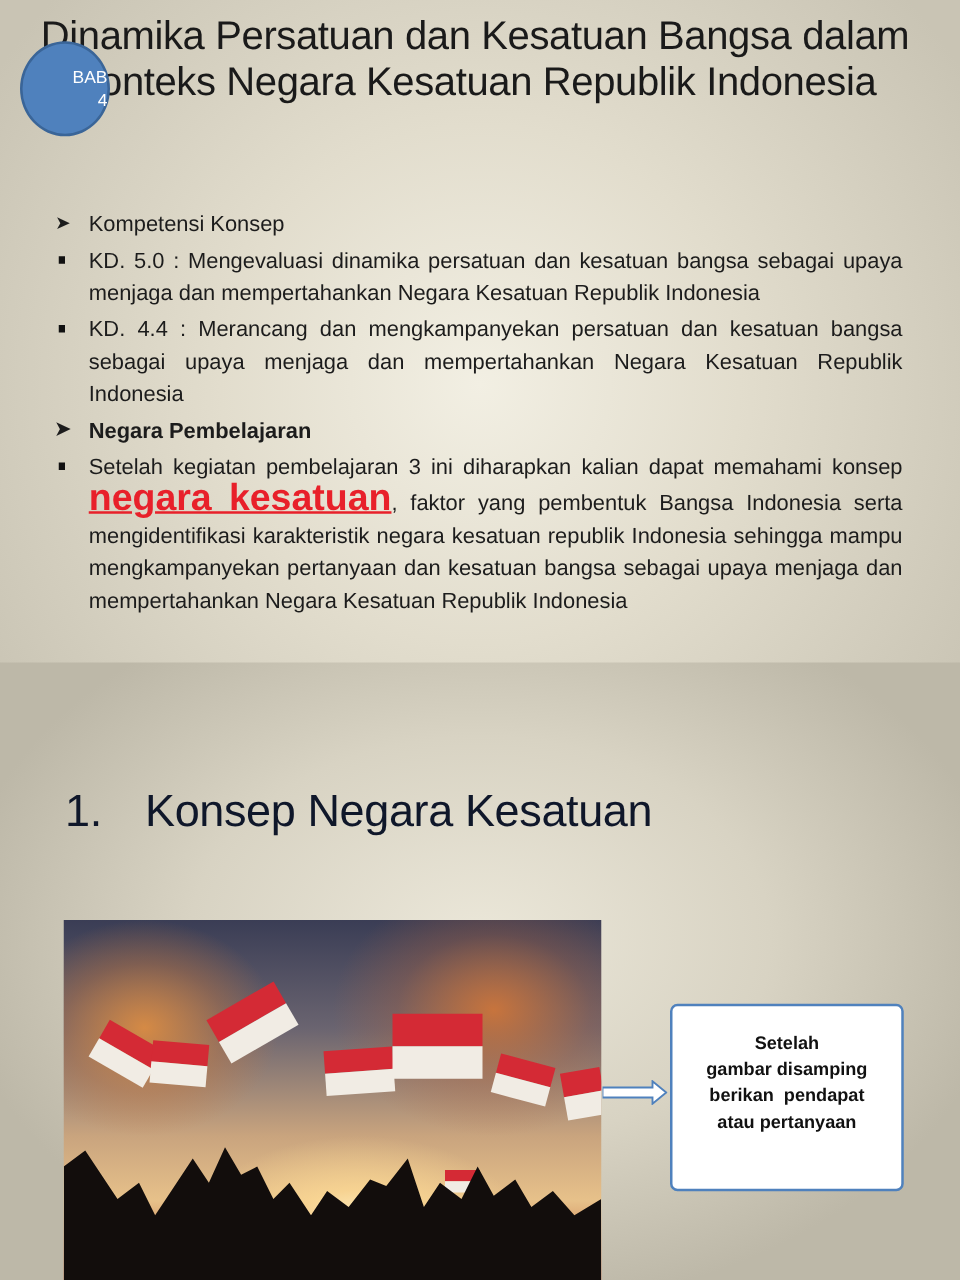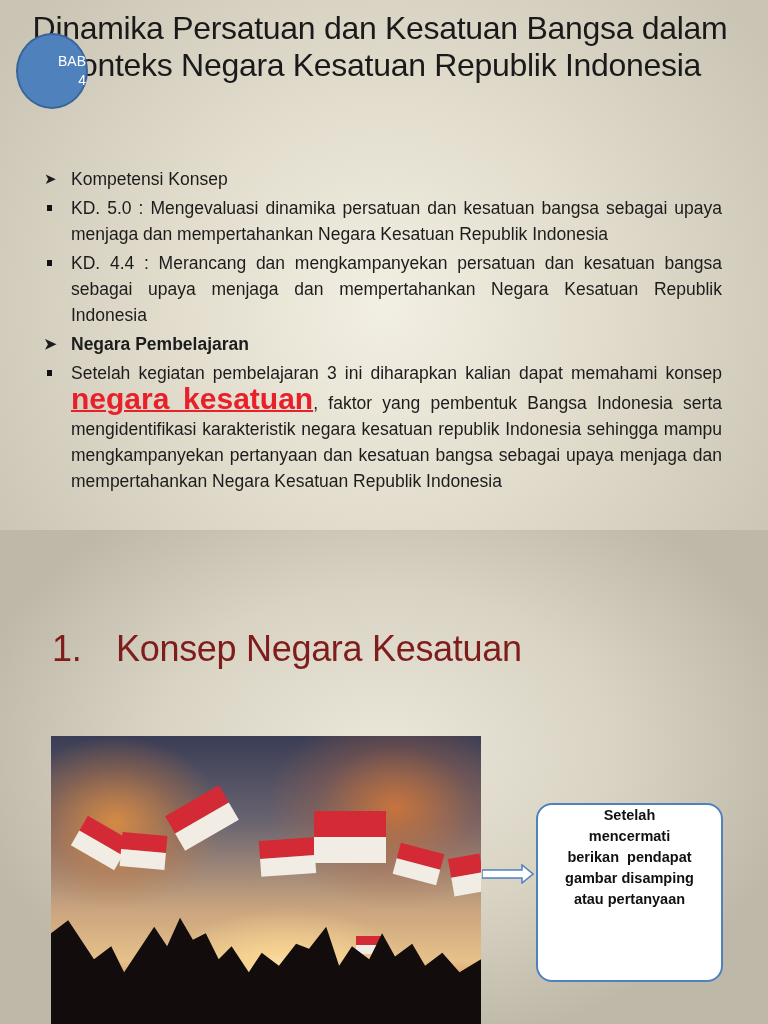--- a/index.html
+++ b/index.html
@@ -26,44 +26,44 @@
     display: flex; flex-direction: column; align-items: flex-end; justify-content: center;
   }
   .content { position: absolute; left: 44px; top: 166px; width: 678px; font-size: 17.5px; line-height: 26px; color: #1c1c1c; }
   .row { position: relative; padding-left: 27px; }
   .bullet-arrow { position: absolute; left: 0; top: 0; font-size: 15px; }
   .bullet-sq { position: absolute; left: 3px; top: 10px; width: 5px; height: 6px; background: #111; }
   .just { text-align: justify; text-align-last: left; }
   .bold { font-weight: bold; }
   .hl { color: #e8202a; font-weight: bold; font-size: 30px; text-decoration: underline; text-decoration-thickness: 2px; }
   .gap { margin-top: 3px; }
-  .section-title { position: absolute; left: 52px; top: 628px; font-size: 36px; color: #7f1d1d; letter-spacing: -0.3px; }
+  .section-title { position: absolute; left: 52px; top: 628px; font-size: 36px; color: #0f172a; letter-spacing: -0.3px; }
   .section-title .num { display: inline-block; width: 64px; }
   .photo {
     position: absolute; left: 51px; top: 736px; width: 430px; height: 288px; overflow: hidden;
     background:
       radial-gradient(ellipse 30% 25% at 55% 85%, #fff1c8 0%, rgba(255,220,150,0.7) 40%, rgba(0,0,0,0) 100%),
       radial-gradient(ellipse 25% 30% at 15% 30%, #d58a45 0%, rgba(200,120,60,0.4) 60%, rgba(0,0,0,0) 100%),
       radial-gradient(ellipse 30% 35% at 80% 25%, #c7743d 0%, rgba(180,100,60,0.3) 60%, rgba(0,0,0,0) 100%),
       linear-gradient(180deg, #3a3d55 0%, #6a6470 30%, #c9a47e 60%, #e7c18a 78%, #b8552e 100%);
   }
   .flag { position: absolute; }
   .flag .r { height: 50%; background: #d42a35; }
   .flag .w { height: 50%; background: #f1ece4; }
   .crowd {
     position: absolute; left: 0; bottom: 0; width: 100%; height: 45%;
     background: #120d0c;
     clip-path: polygon(0% 30%, 4% 20%, 7% 35%, 10% 50%, 14% 40%, 17% 60%, 20% 45%, 24% 25%, 27% 40%, 30% 18%, 33% 35%, 36% 30%, 39% 50%, 42% 40%, 46% 60%, 49% 45%, 53% 55%, 57% 38%, 60% 42%, 64% 25%, 67% 55%, 70% 40%, 74% 50%, 77% 30%, 80% 48%, 84% 38%, 87% 55%, 91% 45%, 95% 60%, 100% 50%, 100% 100%, 0% 100%);
   }
   .arrow { position: absolute; left: 482px; top: 864px; width: 52px; height: 20px; }
   .callout {
-    position: absolute; left: 536px; top: 803px; width: 187px; height: 179px;
-    background: #fff; border: 2px solid #4f81bd; border-radius: 16px; box-sizing: border-box;
+    position: absolute; left: 536px; top: 803px; width: 187px; height: 150px;
+    background: #fff; border: 2px solid #4f81bd; border-radius: 6px; box-sizing: border-box;
     font-weight: bold; font-size: 14.5px; line-height: 21px; text-align: center; color: #111;
-    padding-top: 0;
+    padding-top: 20px;
   }
 </style>
 </head>
 <body>
 
 <div class="slide-bg2"></div>
 
 <div class="title">Dinamika Persatuan dan Kesatuan Bangsa dalam Konteks Negara Kesatuan Republik Indonesia</div>
 
 <div class="badge">
@@ -133,17 +133,16 @@
     </div>
   <div class="crowd"></div>
 </div>
 
 <svg class="arrow" viewBox="0 0 52 20">
   <polygon points="0,6 40,6 40,1 51,10 40,19 40,14 0,14" fill="#ffffff" stroke="#4f81bd" stroke-width="1.5"></polygon>
 </svg>
 
 <div class="callout">
   <div>Setelah</div>
-  <div>mencermati</div>
+  <div>gambar disamping</div>
   <div style="white-space:pre;">berikan  pendapat</div>
-  <div>gambar disamping</div>
   <div>atau pertanyaan</div>
 </div>
 
 </body></html>

